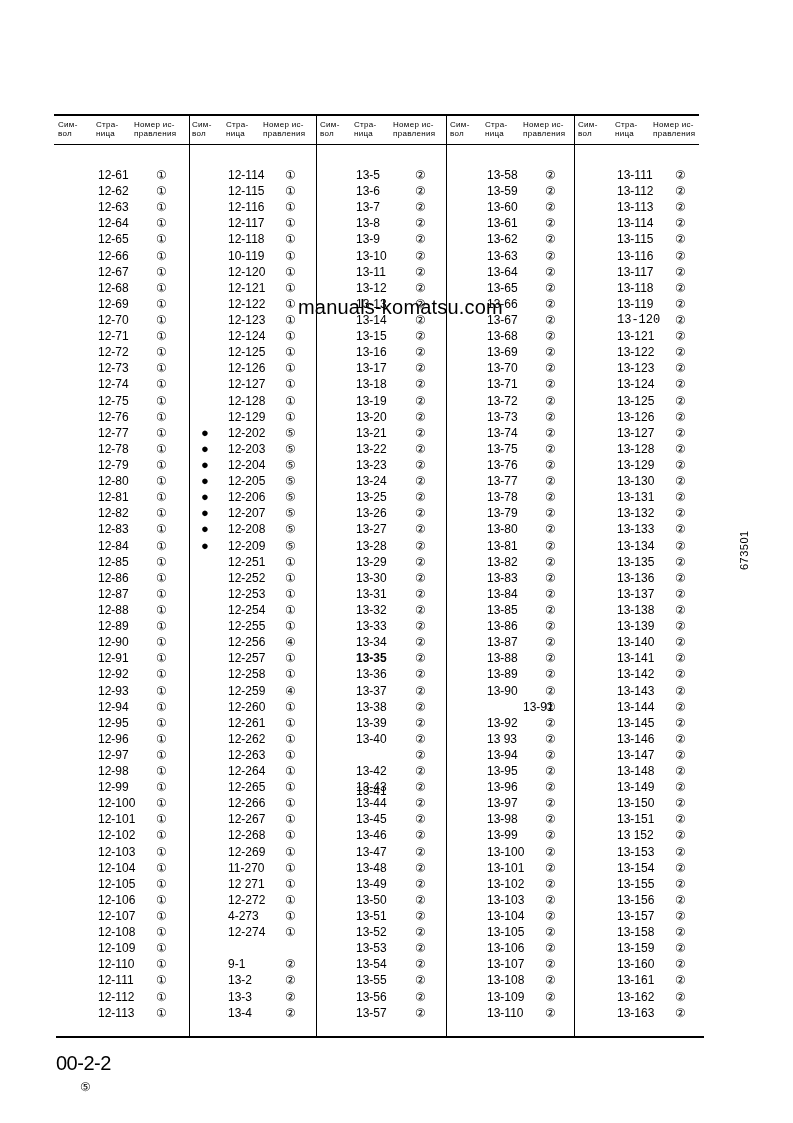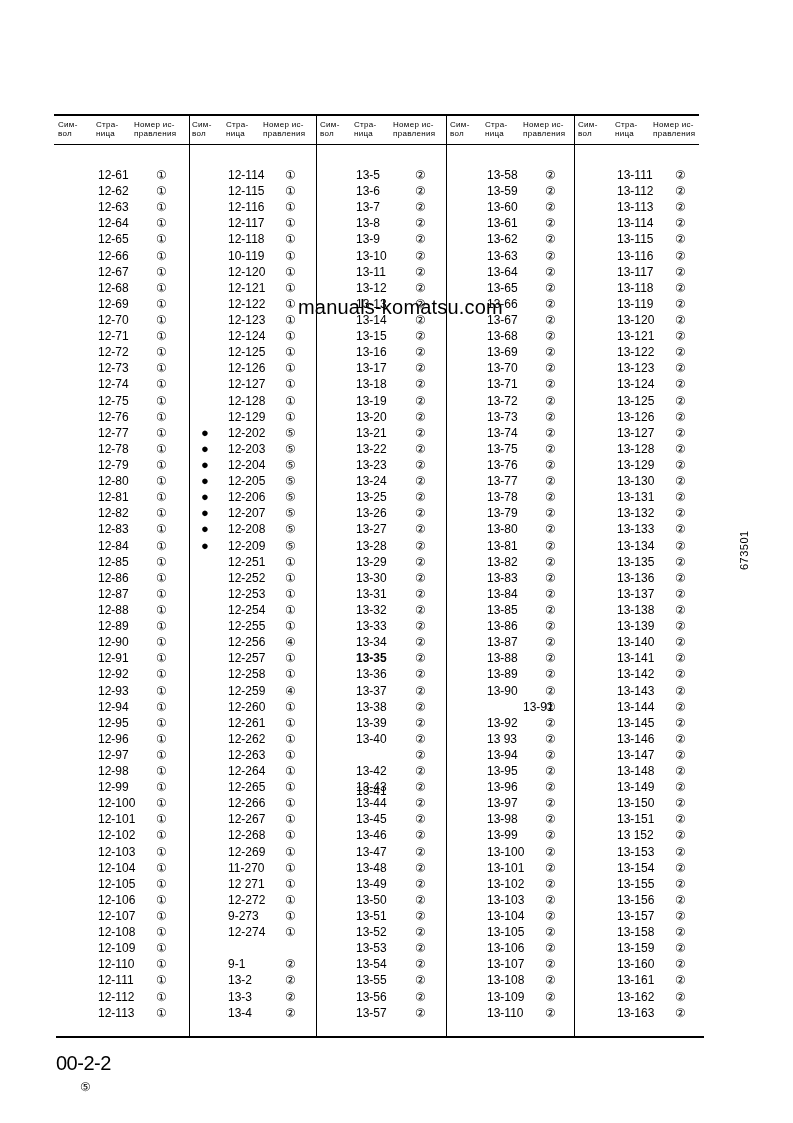--- a/index.html
+++ b/index.html
@@ -542,21 +542,21 @@
             <span class="page" style="left: 36px;">12 271</span>
             <span class="rev" style="left: 93px;">①</span>
           </div>
           <div class="row">
             <span class="sym" style="left: 3px;"></span>
             <span class="page" style="left: 36px;">12-272</span>
             <span class="rev" style="left: 93px;">①</span>
           </div>
           <div class="row">
             <span class="sym" style="left: 3px;"></span>
-            <span class="page" style="left: 36px;">9-273</span>
+            <span class="page" style="left: 36px;">4-273</span>
             <span class="rev" style="left: 93px;">①</span>
           </div>
           <div class="row">
             <span class="sym" style="left: 3px;"></span>
             <span class="page" style="left: 36px;">12-274</span>
             <span class="rev" style="left: 93px;">①</span>
           </div>
           <div class="row">
             <span class="sym" style="left: 3px;"></span>
             <span class="page" style="left: 36px;"></span>
@@ -1182,21 +1182,21 @@
             <span class="page" style="left: 39px;">13-118</span>
             <span class="rev" style="left: 97px;">②</span>
           </div>
           <div class="row">
             <span class="sym" style="left: 0px;"></span>
             <span class="page" style="left: 39px;">13-119</span>
             <span class="rev" style="left: 97px;">②</span>
           </div>
           <div class="row">
             <span class="sym" style="left: 0px;"></span>
-            <span class="page" style="left: 39px;">13-120</span>
+            <span class="page" style="left: 39px; font-family: Liberation Mono, monospace;">13-120</span>
             <span class="rev" style="left: 97px;">②</span>
           </div>
           <div class="row">
             <span class="sym" style="left: 0px;"></span>
             <span class="page" style="left: 39px;">13-121</span>
             <span class="rev" style="left: 97px;">②</span>
           </div>
           <div class="row">
             <span class="sym" style="left: 0px;"></span>
             <span class="page" style="left: 39px;">13-122</span>

